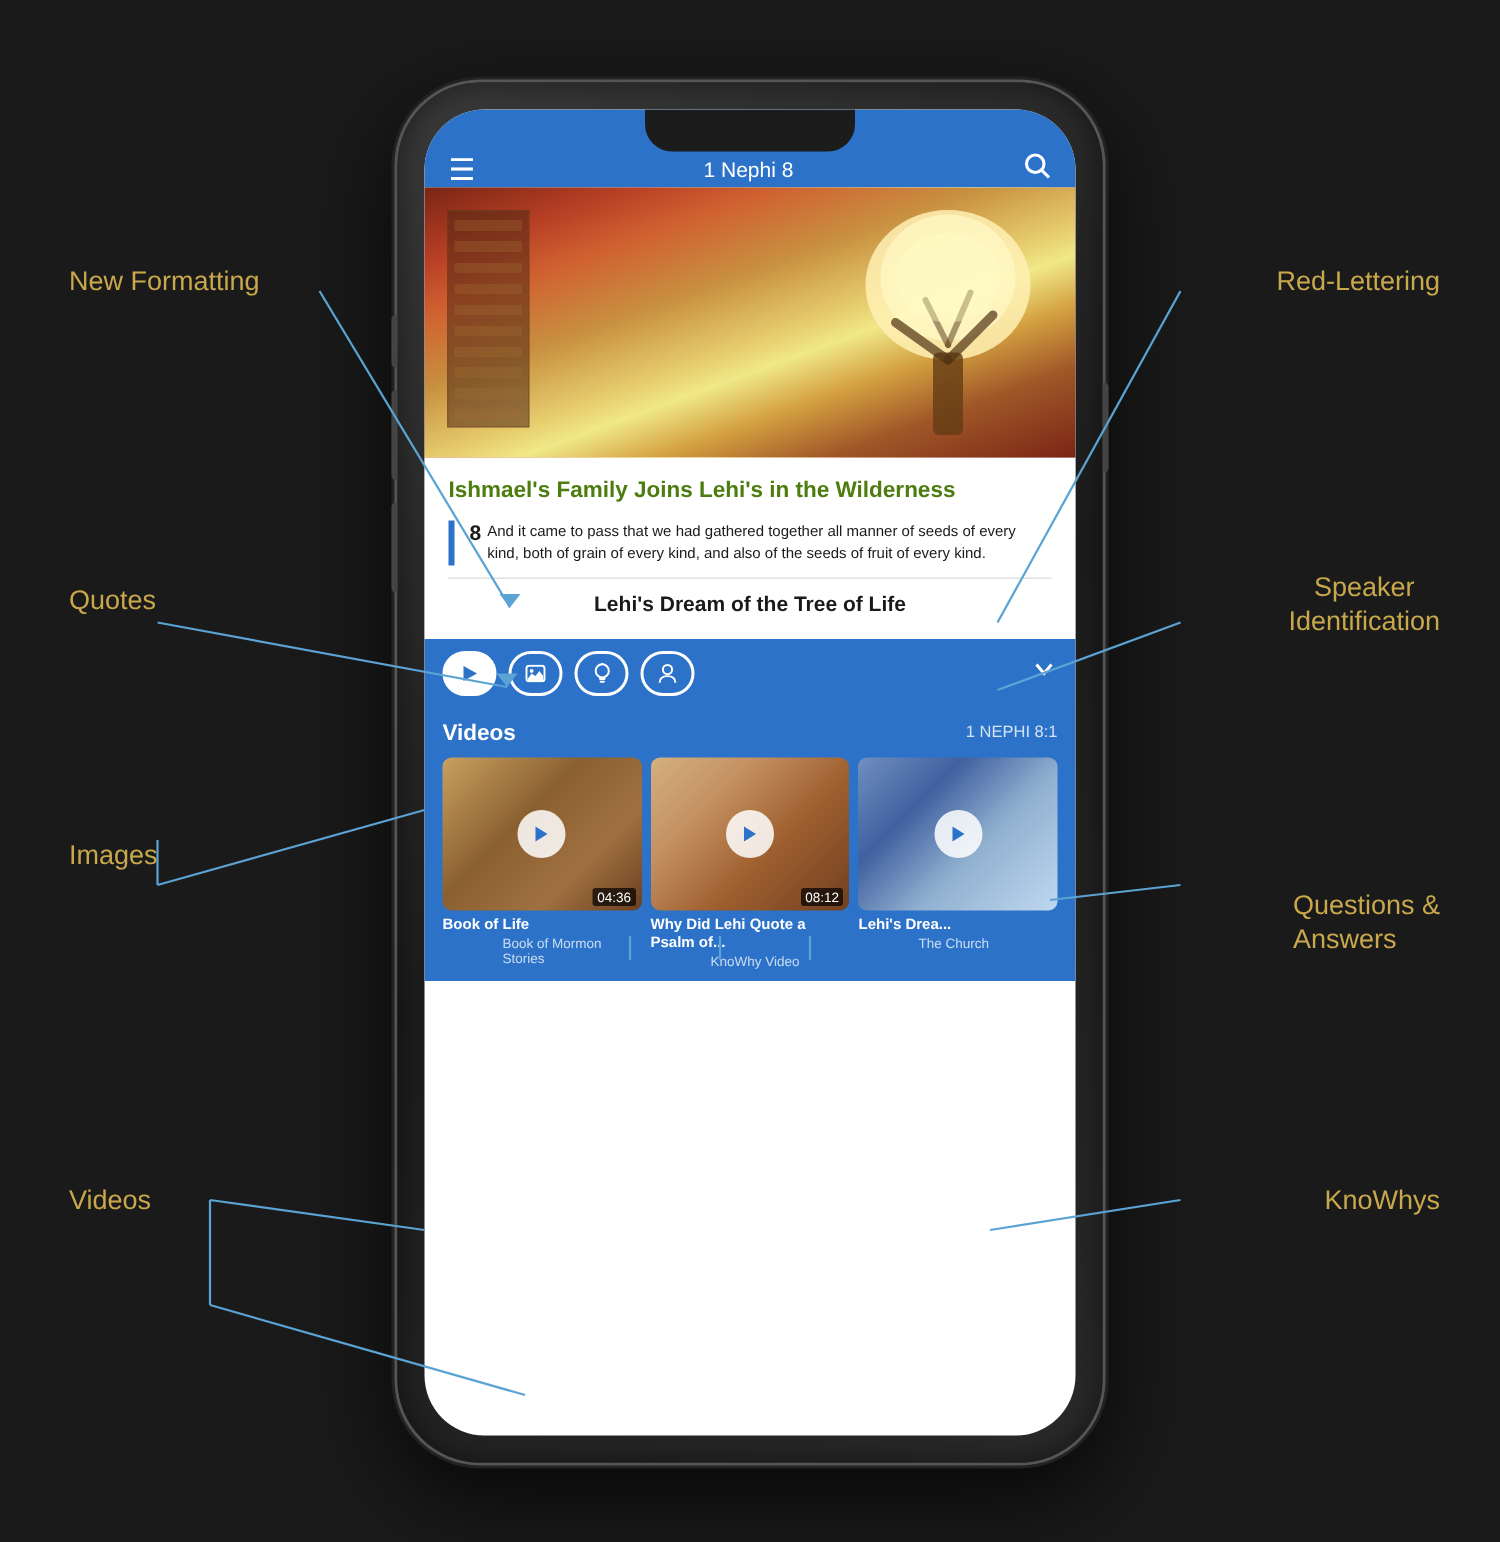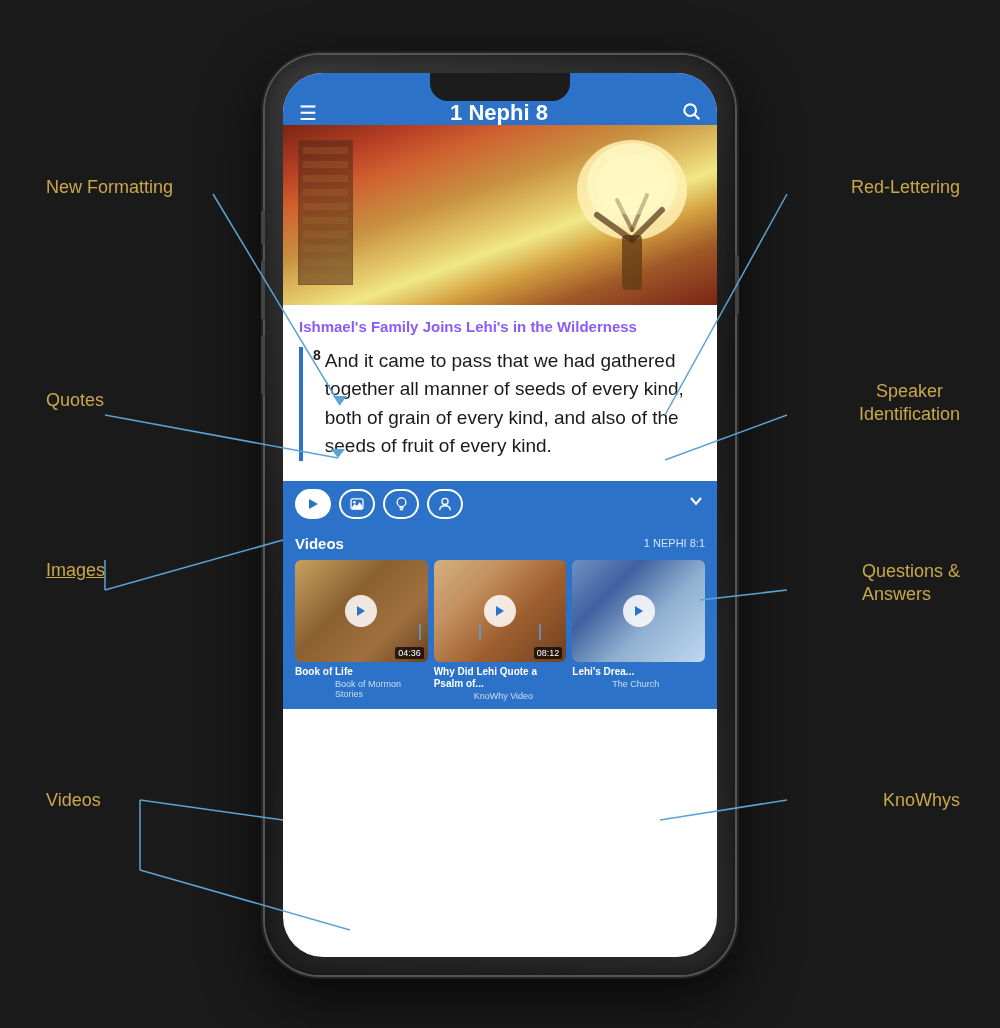--- a/index.html
+++ b/index.html
@@ -114,22 +114,22 @@
       background: #2b72c8;
       height: 52px;
       display: flex;
       align-items: center;
       justify-content: space-between;
       padding: 0 16px;
       padding-top: 28px;
     }
     .app-header .header-title {
       color: white;
-      font-size: 22px;
-      font-weight: 700;
+      font-size: 14px;
+      font-weight: 400;
     }
     .header-icon {
       color: white;
       font-size: 20px;
       cursor: pointer;
     }
 
     
     .hero-image {
       width: 100%;
@@ -140,39 +140,39 @@
     }
 
     
     .scripture-content {
       padding: 12px 16px;
       background: white;
     }
     .section-heading {
       font-size: 15px;
       font-weight: 700;
-      color: #8b5cf6;
+      color: #4d7c0f;
       line-height: 1.3;
       margin-bottom: 10px;
     }
     .verse-block {
       display: flex;
       border-left: 4px solid #2b72c8;
       padding-left: 10px;
       margin-bottom: 8px;
     }
     .verse-number {
       font-size: 14px;
       font-weight: 700;
       color: #1a1a1a;
       margin-right: 4px;
       flex-shrink: 0;
     }
     .verse-text {
-      font-size: 19px;
+      font-size: 10px;
       color: #1a1a1a;
       line-height: 1.5;
     }
     .section-heading-2 {
       font-size: 14px;
       font-weight: 600;
       color: #1a1a1a;
       text-align: center;
       padding: 8px 0 4px;
       border-top: 1px solid #e0e0e0;
@@ -341,22 +341,22 @@
   <line x1="480" y1="624" x2="480" y2="640" stroke="#5ba3d4" stroke-width="1.5"></line>
   <line x1="540" y1="624" x2="540" y2="640" stroke="#5ba3d4" stroke-width="1.5"></line>
 </svg>
 
 <div class="scene">
 
   <div class="annotation" style="left:46px; top:177px;">New Formatting</div>
   <div class="annotation" style="right:40px; top:177px;">Red-Lettering</div>
   <div class="annotation" style="left:46px; top:390px;">Quotes</div>
   <div class="annotation" style="right:40px; top:380px; text-align:center; line-height:1.3;">Speaker<br>Identification</div>
-  <div class="annotation" style="left:46px; top:560px;text-decoration:underline;">Images</div>
-  <div class="annotation" style="right:40px; top:560px; text-align:left; line-height:1.3;">Questions &amp;<br>Answers</div>
+  <div class="annotation" style="left:46px; top:560px;">Images</div>
+  <div class="annotation" style="right:40px; top:592px; text-align:left; line-height:1.3;">Questions &amp;<br>Answers</div>
   <div class="annotation" style="left:46px; top:790px;">Videos</div>
   <div class="annotation" style="right:40px; top:790px;">KnoWhys</div>
 
   <div class="phone-shell">
     <div class="phone-btn-right"></div>
     <div class="phone-btn-left1"></div>
     <div class="phone-btn-left2"></div>
     <div class="phone-btn-left3"></div>
 
     <div class="phone-screen">
@@ -396,20 +396,21 @@
           <ellipse cx="65" cy="55" rx="35" ry="30" fill="rgba(255,255,200,0.4)"></ellipse>
         </svg>
       </div>
 
       <div class="scripture-content">
         <div class="section-heading">Ishmael's Family Joins Lehi's in the Wilderness</div>
         <div class="verse-block">
           <span class="verse-number">8</span>
           <span class="verse-text">And it came to pass that we had gathered together all manner of seeds of every kind, both of grain of every kind, and also of the seeds of fruit of every kind.</span>
         </div>
+        <div class="section-heading-2">Lehi's Dream of the Tree of Life</div>
       </div>
 
       <div class="bottom-toolbar">
         <div class="toolbar-btn active">
           <svg width="12" height="12" viewBox="0 0 12 12" fill="#2b72c8">
               <polygon points="2,1 11,6 2,11"></polygon>
             </svg>
         </div>
         <div class="toolbar-btn">
           <svg width="14" height="12" viewBox="0 0 16 14" fill="white">

